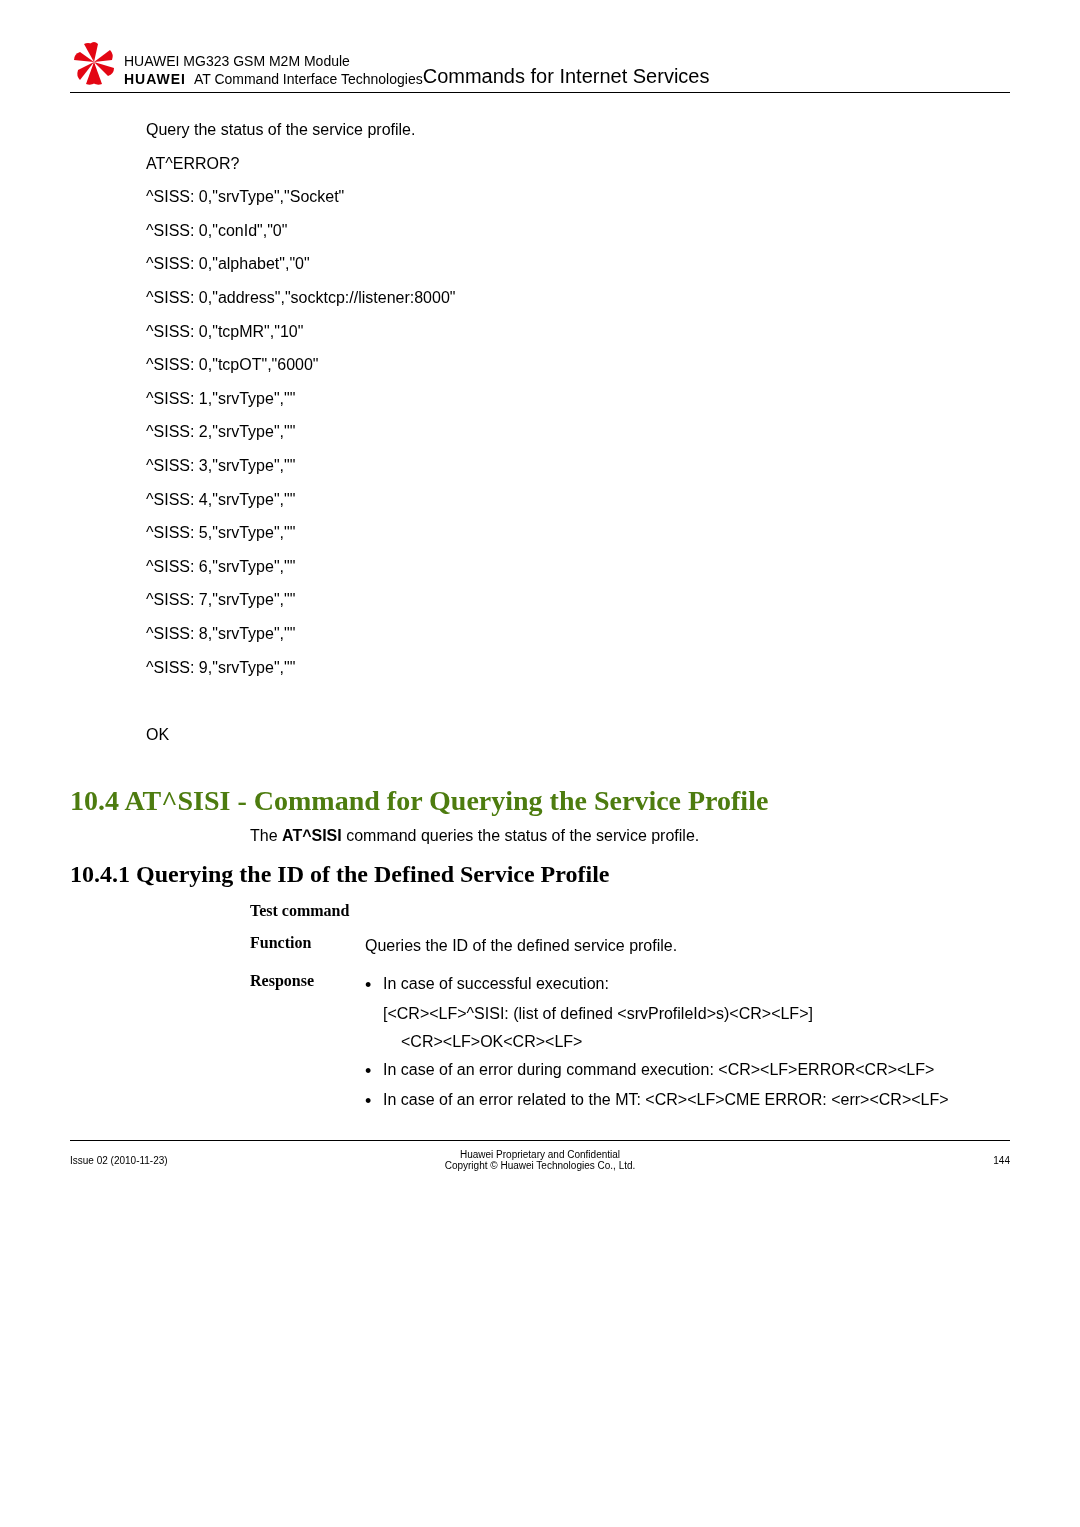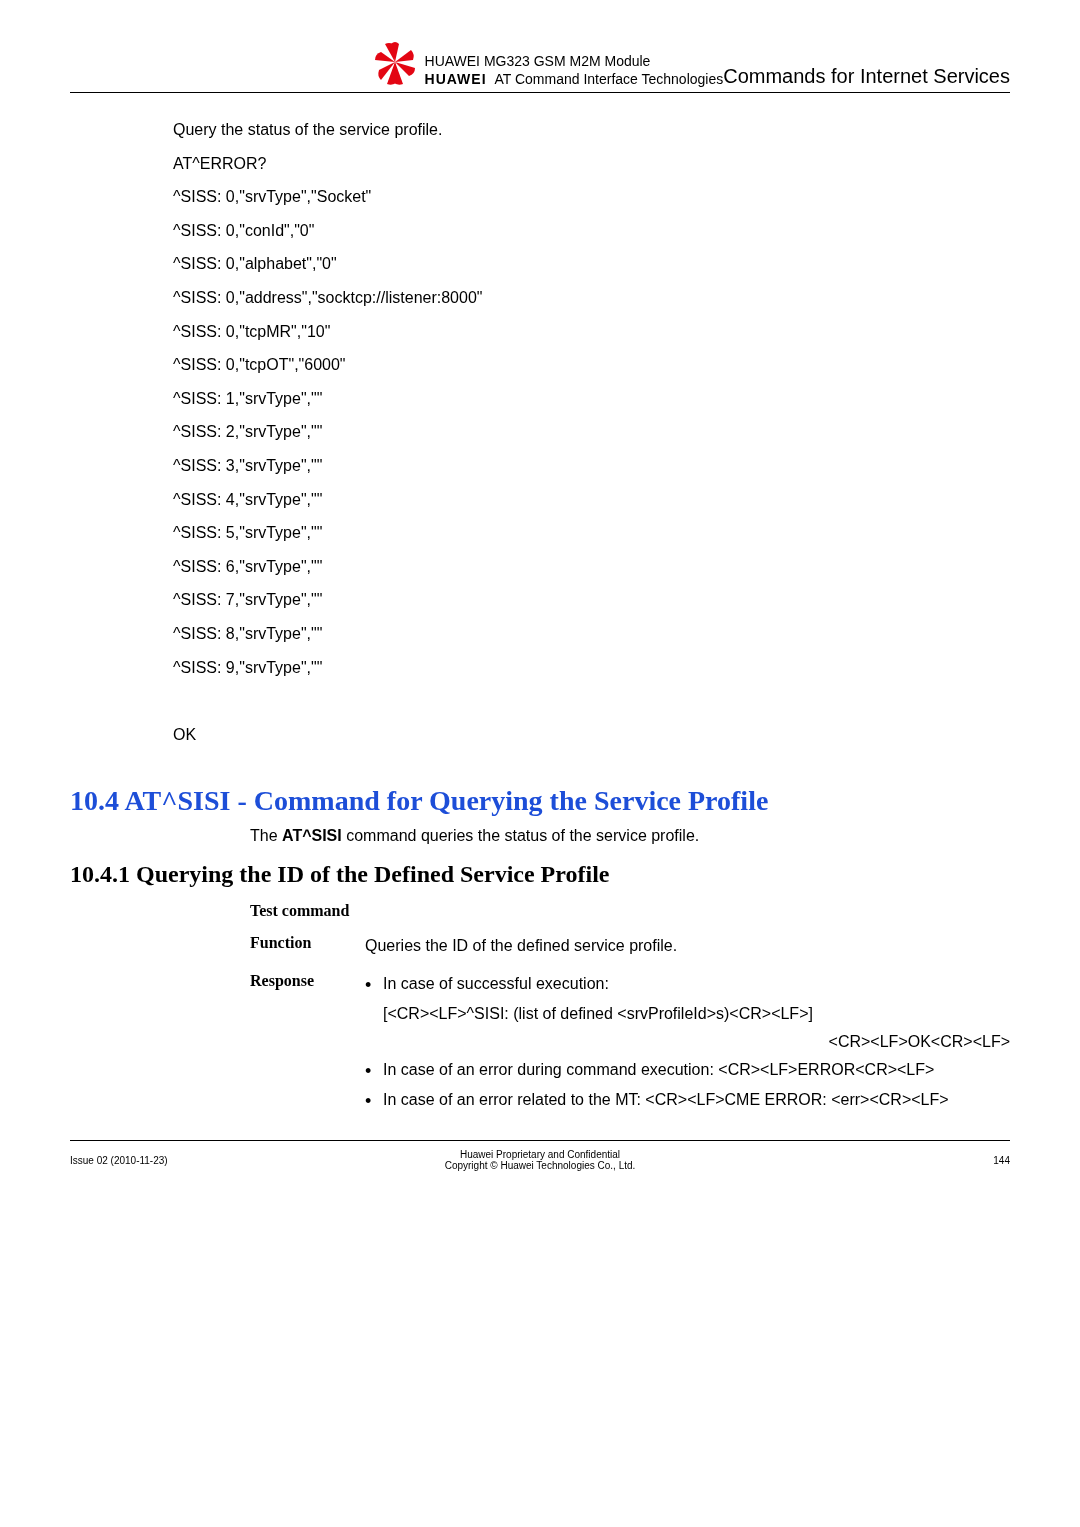--- a/index.html
+++ b/index.html
@@ -9,21 +9,21 @@
   background: #fff;
   color: #000;
   width: 1080px;
 }
 .page {
   padding: 40px 70px 30px 70px;
   box-sizing: border-box;
 }
 .header {
   display: flex;
-  justify-content: flex-end;
+  justify-content: flex-start;
   align-items: flex-end;
   border-bottom: 1px solid #000;
   padding-bottom: 4px;
   margin-bottom: 20px;
 }
 .header-left {
   display: flex;
   align-items: flex-end;
 }
 .logo {
@@ -40,30 +40,30 @@
   line-height: 1.3;
 }
 .brand-text .brand-name {
   font-weight: bold;
   letter-spacing: 1px;
 }
 .header-right {
   font-size: 20px;
 }
 .content-block {
-  margin-left: 103px;
+  margin-left: 76px;
   font-size: 16px;
   line-height: 2.1;
 }
 .content-block p { margin: 0; }
 .h2 {
   font-family: "Book Antiqua", Palatino, serif;
   font-weight: bold;
   font-size: 28px;
-  color: #1d4ed8;
+  color: #4d7c0f;
   margin: 34px 0 10px 0;
 }
 .subtext {
   margin-left: 180px;
   font-size: 16px;
   margin-bottom: 10px;
 }
 .subtext b { font-weight: bold; }
 .h3 {
   font-family: "Book Antiqua", Palatino, serif;
@@ -201,21 +201,21 @@
       <div class="def-desc">Queries the ID of the defined service profile.</div>
     </div>
 
     <div class="def-row">
       <div class="def-term">Response</div>
       <div class="def-desc">
         <ul>
           <li>In case of successful execution:</li>
         </ul>
         <div class="sub">[&lt;CR&gt;&lt;LF&gt;^SISI: (list of defined &lt;srvProfileId&gt;s)&lt;CR&gt;&lt;LF&gt;]</div>
-        <div class="sub" style="padding-left:36px;text-align:right;">&lt;CR&gt;&lt;LF&gt;OK&lt;CR&gt;&lt;LF&gt;</div>
+        <div class="sub" style="padding-left:36px;">&lt;CR&gt;&lt;LF&gt;OK&lt;CR&gt;&lt;LF&gt;</div>
         <ul>
           <li>In case of an error during command execution: &lt;CR&gt;&lt;LF&gt;ERROR&lt;CR&gt;&lt;LF&gt;</li>
           <li>In case of an error related to the MT: &lt;CR&gt;&lt;LF&gt;CME ERROR: &lt;err&gt;&lt;CR&gt;&lt;LF&gt;</li>
         </ul>
       </div>
     </div>
 
   </div>
 
   <div class="footer">

